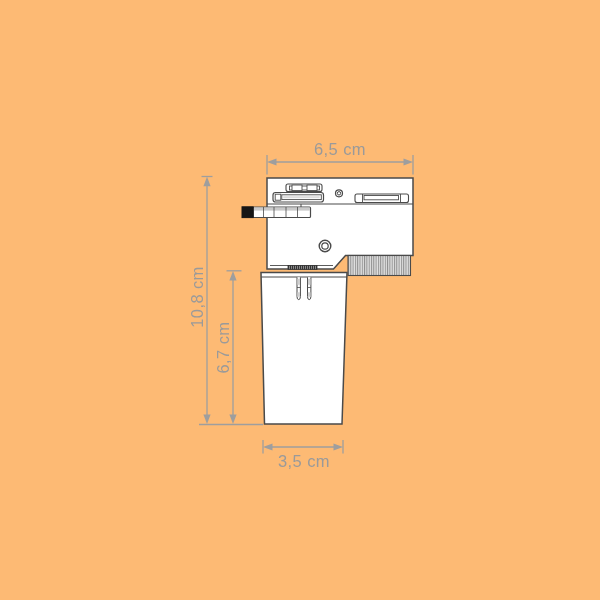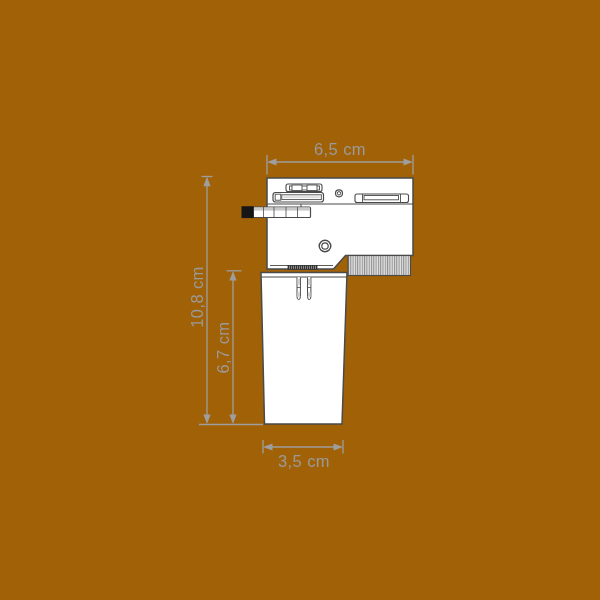--- a/index.html
+++ b/index.html
@@ -1,17 +1,17 @@
 <!DOCTYPE html>
 <html><head>
 <meta charset="utf-8">
 <style>
   html,body { margin:0; padding:0; background:#ffffff; }
   .stage {
-    position:relative; width:600px; height:600px; background:#a16207;
+    position:relative; width:600px; height:600px; background:#fdba74;
     font-family:"Liberation Sans", sans-serif; overflow:hidden;
   }
   svg { display:block; }
   
   .ln   { stroke:#4a4a4a; fill:none; }
   .lnw  { stroke:#4a4a4a; fill:#ffffff; }
   .dim  { stroke:#9e9e9e; fill:none; stroke-width:1.3; }
   .dimf { fill:#9e9e9e; stroke:none; }
   .dim-label {
     fill:#9a9a9a; font-size:16.5px; letter-spacing:0.4px;

